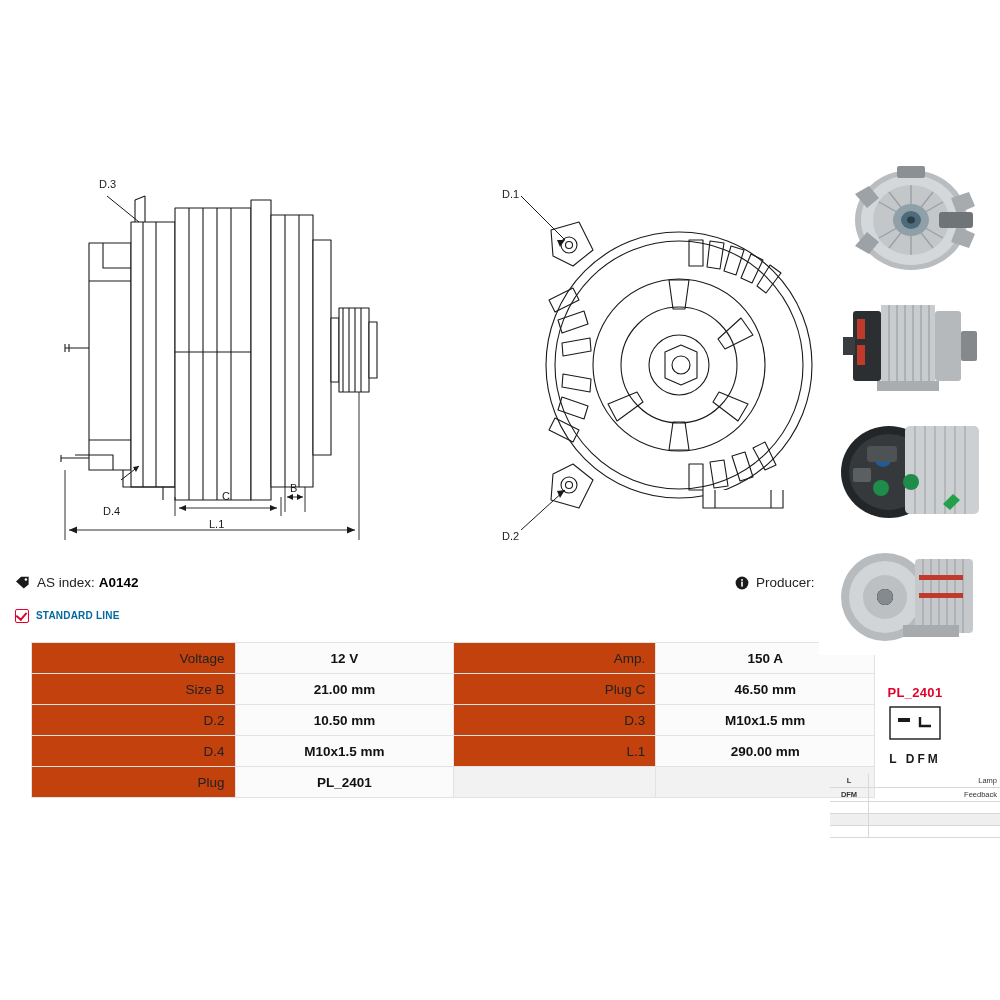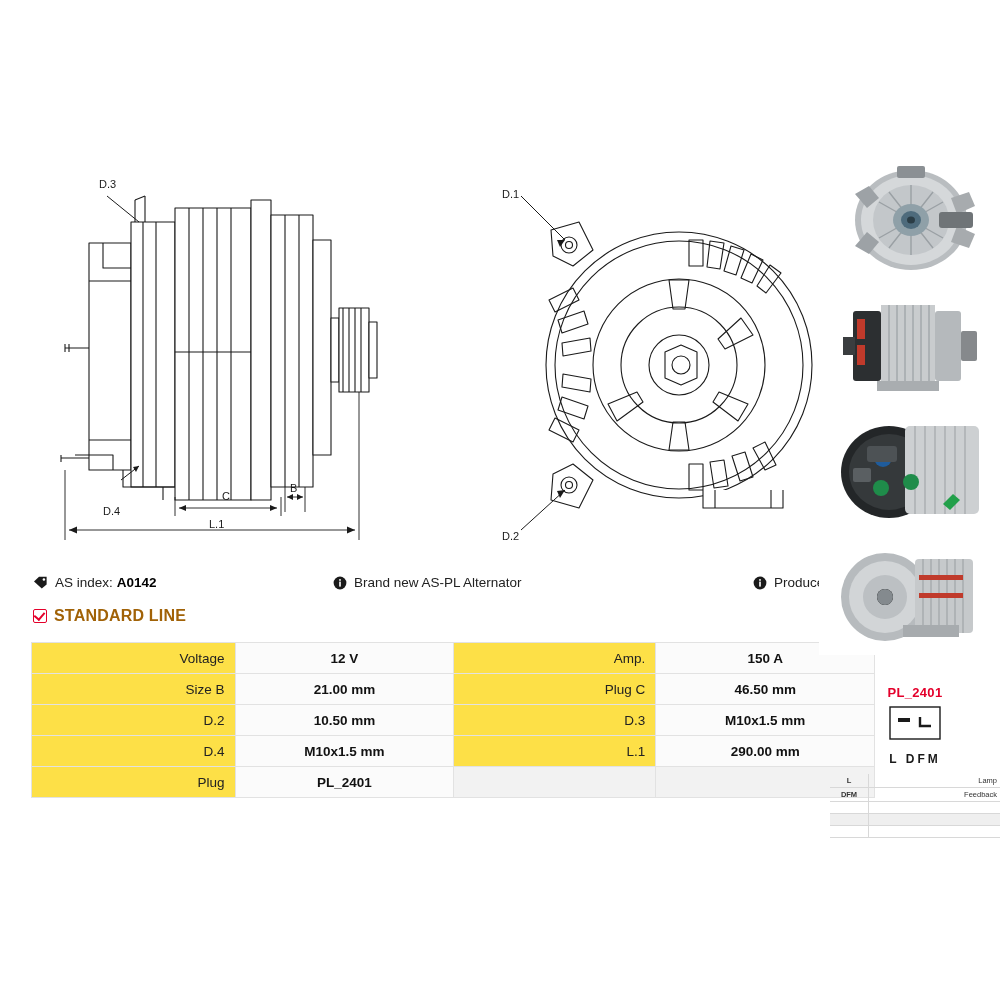--- a/index.html
+++ b/index.html
@@ -28,21 +28,21 @@
     position: absolute;
     left: 0; top: 0;
     width: 862px;
     height: 560px;
   }
   .drawing-svg { display:block; }
 
   
   .info-block {
     position: absolute;
-    left: 20px;
+    left: 2px;
     top: 566px;
     width: 844px;
     height: 66px;
   }
   .info-row {
     display: flex;
     align-items: center;
     height: 33px;
     font-size: 13.5px;
   }
@@ -51,23 +51,23 @@
   .info-col-3 { flex:1; display:flex; align-items:center; justify-content:flex-end; }
 
   .tag-icon { margin-right: 7px; display:inline-flex; }
   .i-icon { margin-right: 7px; display:inline-flex; }
   .lbl { color:#222; }
   .val { font-weight: bold; color:#000; margin-left: 4px; text-align: center; }
 
   .std-line {
     display:flex;
     align-items:center;
-    color:#a16207;
+    color:#0369a1;
     font-weight:bold;
-    font-size:16px;
+    font-size:10px;
     letter-spacing:0.2px;
     text-align:right;
   }
   .std-box {
     width: 12px; height: 12px;
     border: 1.6px solid #e4002b;
     margin-right: 7px;
     position: relative;
     border-radius: 2px;
   }
@@ -135,21 +135,21 @@
   }
   .spec-table td {
     height: 30px;
     padding: 0 10px;
     border: 1px solid #e2e2e2;
     color: #222;
   }
   .spec-table td.key {
     width: 200px;
     text-align: right;
-    background: #fde047;
+    background: #c2410c;
   }
   .spec-table td.val {
     width: 216px;
     text-align: center;
     background: #fbfbfb;
     color: #111;
   }
   .spec-table td.empty {
     background: #f2f2f2;
     border: 1px solid #e2e2e2;
@@ -343,30 +343,20 @@
     <div class="info-row">
       <div class="info-col-1">
         <span class="tag-icon">
           <svg width="15" height="13" viewBox="0 0 15 13">
             <path d="M1 5.5 L6 0.8 L13.6 0.8 L13.6 8.4 L8.8 12.6 L1 5.5 Z" fill="#1a1a1a"></path>
             <circle cx="10.9" cy="3.6" r="1.25" fill="#ffffff"></circle>
           </svg>
         </span>
         <span class="lbl">AS index:</span>
         <span class="val">A0142</span>
-      </div>
-      <div class="info-col-2">
-        <span class="i-icon">
-          <svg width="14" height="14" viewBox="0 0 14 14">
-            <circle cx="7" cy="7" r="6.4" fill="#1a1a1a"></circle>
-            <rect x="6.2" y="5.6" width="1.6" height="5" fill="#ffffff"></rect>
-            <rect x="6.2" y="3.1" width="1.6" height="1.7" fill="#ffffff"></rect>
-          </svg>
-        </span>
-        <span class="lbl">Brand new AS-PL Alternator</span>
       </div>
       <div class="info-col-3">
         <span class="i-icon">
           <svg width="14" height="14" viewBox="0 0 14 14">
             <circle cx="7" cy="7" r="6.4" fill="#1a1a1a"></circle>
             <rect x="6.2" y="5.6" width="1.6" height="5" fill="#ffffff"></rect>
             <rect x="6.2" y="3.1" width="1.6" height="1.7" fill="#ffffff"></rect>
           </svg>
         </span>
         <span class="lbl">Producer:</span>

